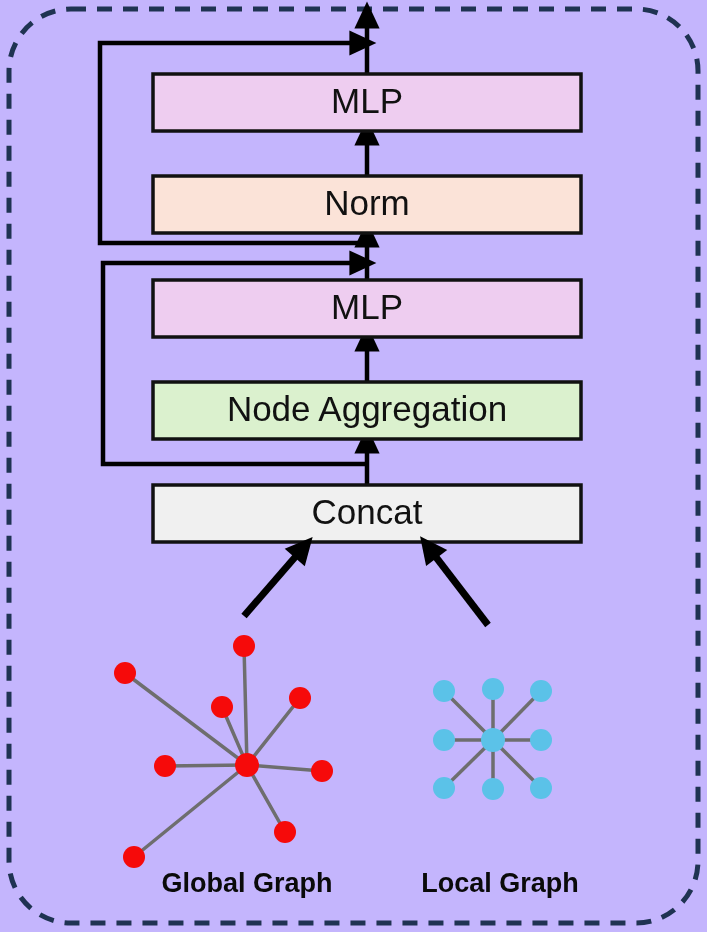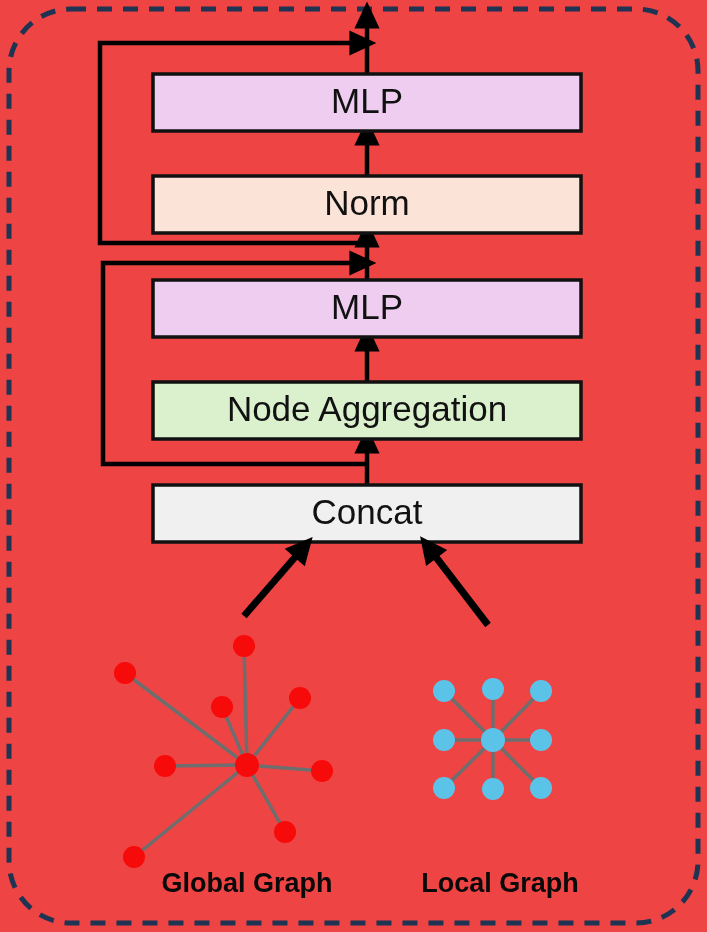--- a/index.html
+++ b/index.html
@@ -8,21 +8,21 @@
     padding: 0;
     background: #ffffff;
   }
   body {
     font-family: "Liberation Sans", sans-serif;
   }
   #diagram-root {
     position: relative;
     width: 707px;
     height: 932px;
-    background: #ef4444;
+    background: #c4b5fd;
     overflow: hidden;
   }
   svg.diagram-canvas {
     display: block;
     width: 707px;
     height: 932px;
   }
   .block-rect {
     stroke: #111111;
     stroke-width: 3.5;

